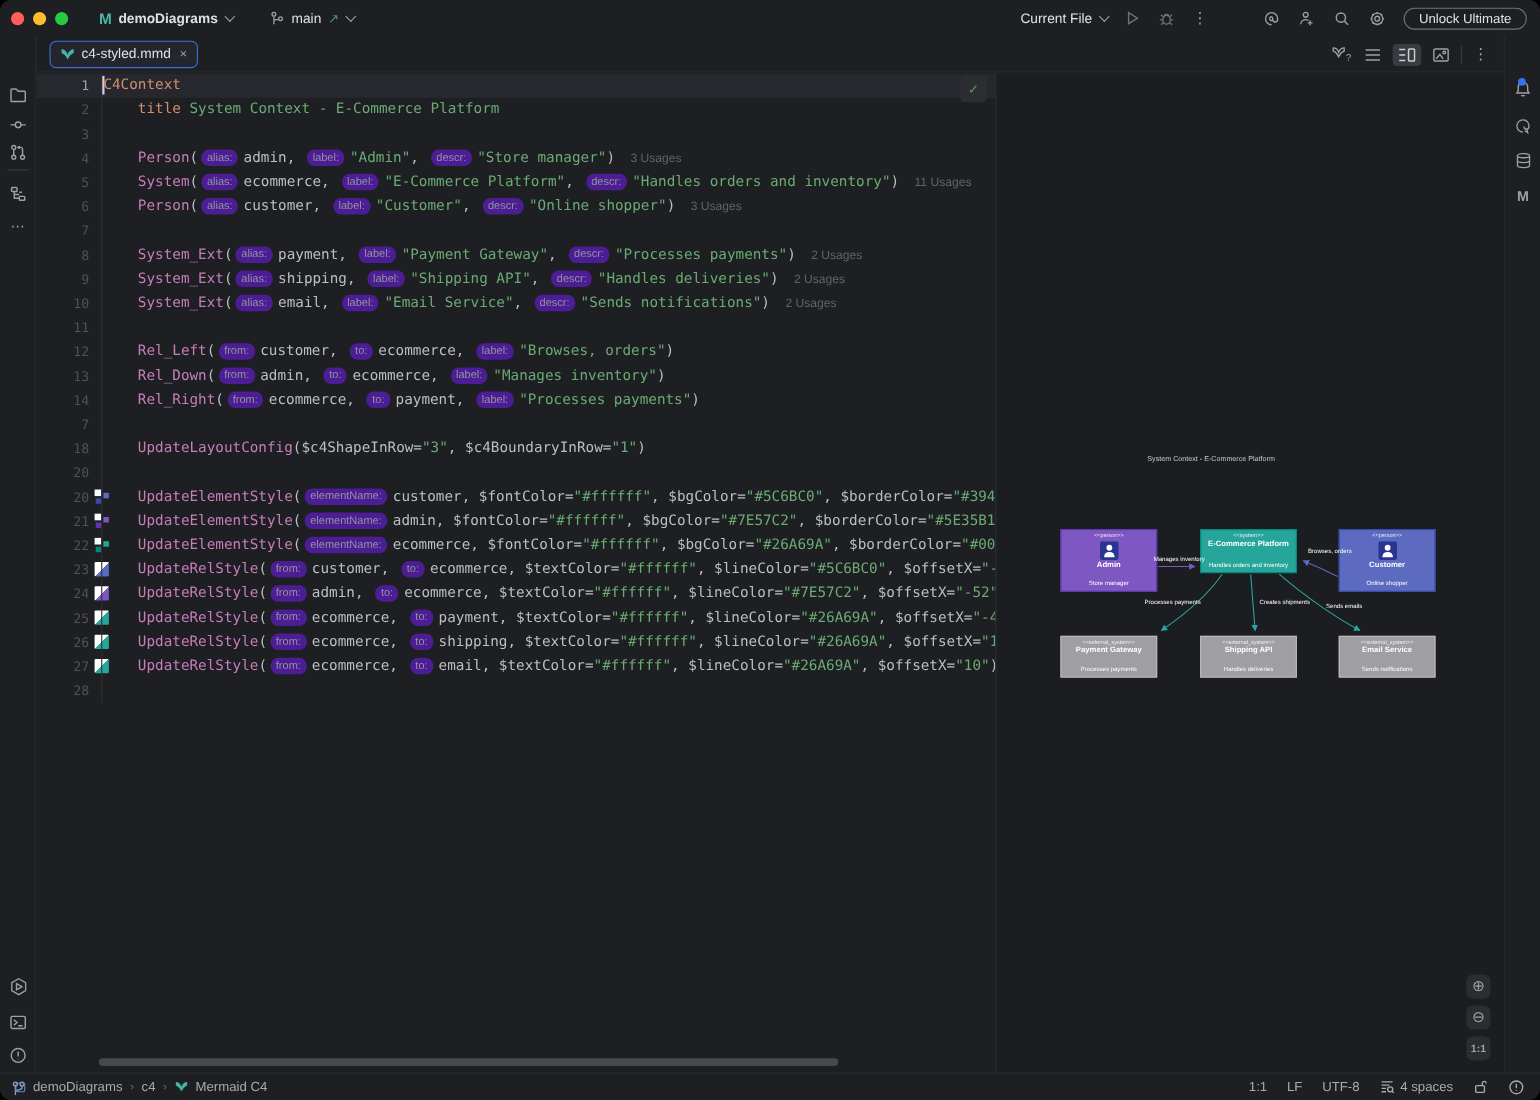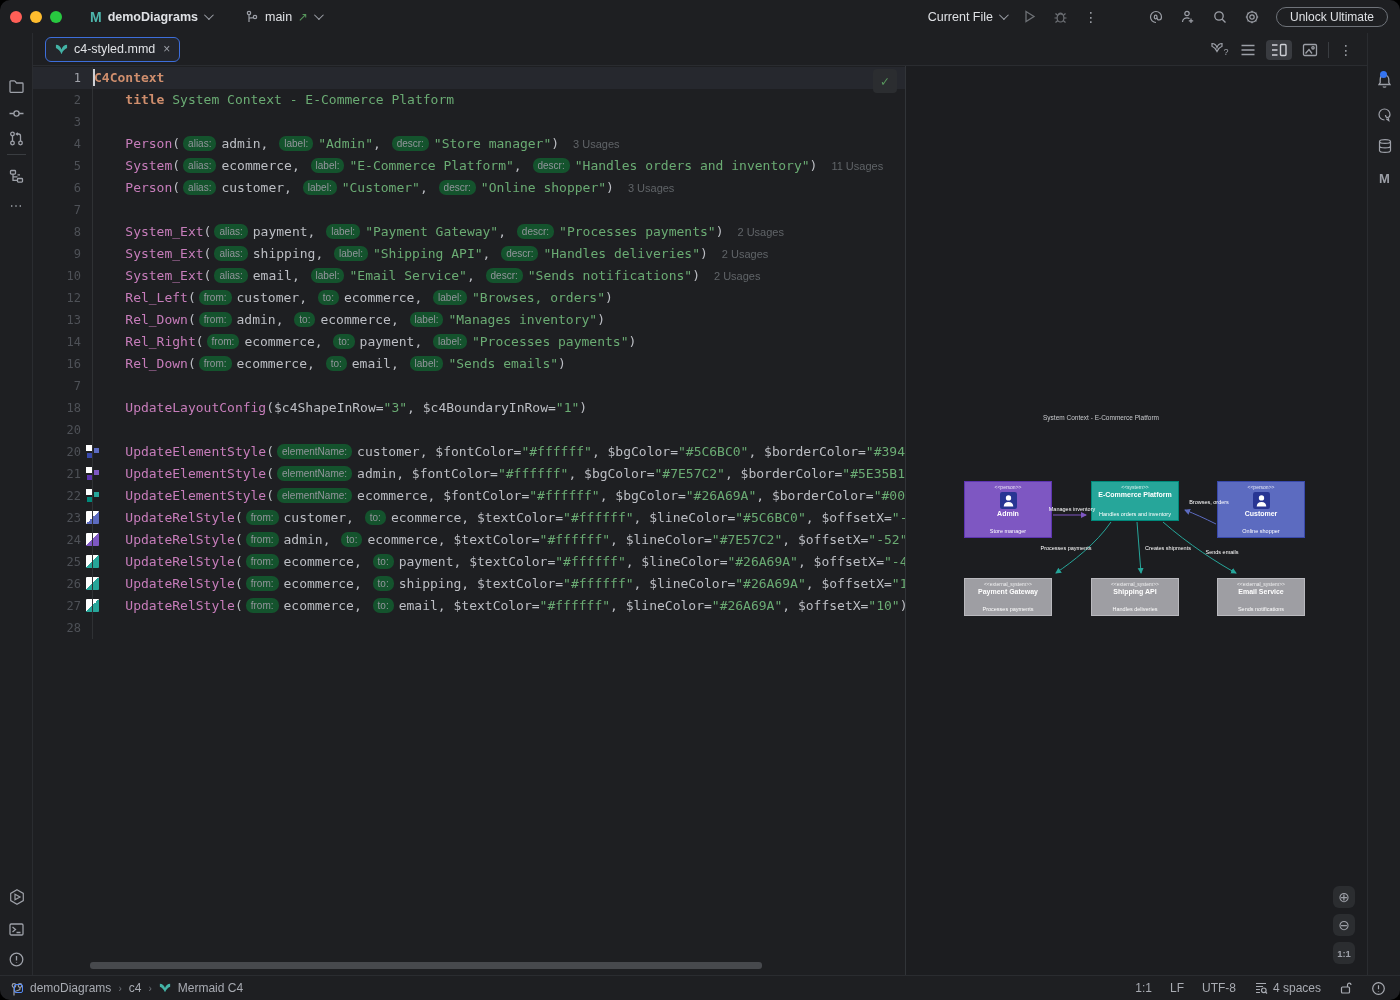--- a/index.html
+++ b/index.html
@@ -39,26 +39,26 @@
     font-family:"DejaVu Sans Mono",monospace;font-size:13px;}
   .ed-rows{position:absolute;left:0;top:1px;width:100%;}
   .ed-row{position:relative;height:22px;}
   .ed-row.cur{background:#26282e;}
   .ln{position:absolute;left:0;top:0;width:48px;text-align:right;color:#4e5157;font-size:12px;line-height:22px;}
   .ed-row.cur .ln{color:#a1a3ab;}
   .chips{position:absolute;left:53px;top:4px;width:16px;height:15px;}
   .chip-sq{position:absolute;}
   .chip-diag{position:absolute;left:0;top:0;width:13px;height:13px;border-radius:1px;}
   .code{position:absolute;left:59px;top:0;right:0;height:22px;line-height:22px;white-space:pre;overflow:hidden;border-left:1px solid #2f3134;padding-left:1px;}
-  .tok-d{color:#cf8e6d;font-weight:bold;}
+  .tok-d{color:#cf8e6d;}
   .tok-k{color:#c77dbb;}
   .tok-s{color:#6aab73;}
   .tok-p{color:#bcbec4;}
   .hint{display:inline-block;font-family:"Liberation Sans",sans-serif;font-size:10px;line-height:13px;padding:1px 5px;
-    border-radius:7px;background:#14532d;color:#92959b;vertical-align:1px;margin:0 5px 0 3px;}
+    border-radius:7px;background:#4c1d95;color:#92959b;vertical-align:1px;margin:0 5px 0 3px;}
   .usages{font-family:"Liberation Sans",sans-serif;font-size:11px;color:#606468;margin-left:14px;}
   .caret{position:absolute;left:60px;top:3px;width:1.5px;height:17px;background:#ced0d6;}
   .inspect{position:absolute;right:8px;top:3px;width:24px;height:24px;border-radius:4px;background:#2b2d30;
     display:flex;align-items:center;justify-content:center;color:#57965c;font-size:14px;font-weight:700;}
   .hscroll{position:absolute;left:57px;top:896px;width:672px;height:7px;border-radius:3px;background:#47494d;}
   .ed-divider{position:absolute;left:905px;top:66px;width:1px;height:909px;background:#313438;}
   
   .preview{position:absolute;left:906px;top:66px;width:461px;height:909px;background:#1c1d20;overflow:hidden;}
   .dg-title{position:absolute;transform:translateX(-50%);color:#c8cacd;font-size:6.5px;white-space:nowrap;}
   .dg-node{position:absolute;color:#fff;text-align:center;display:flex;flex-direction:column;align-items:center;border:1px solid transparent;}
@@ -309,34 +309,34 @@
         </div>
         <div class="ed-row">
           <span class="ln">9</span>
           <span class="code"><span class="tok-p">    </span><span class="tok-k">System_Ext</span><span class="tok-p">(</span><span class="hint">alias:</span><span class="tok-p">shipping, </span><span class="hint">label:</span><span class="tok-s">"Shipping API"</span><span class="tok-p">, </span><span class="hint">descr:</span><span class="tok-s">"Handles deliveries"</span><span class="tok-p">)</span><span class="usages">2 Usages</span></span>
         </div>
         <div class="ed-row">
           <span class="ln">10</span>
           <span class="code"><span class="tok-p">    </span><span class="tok-k">System_Ext</span><span class="tok-p">(</span><span class="hint">alias:</span><span class="tok-p">email, </span><span class="hint">label:</span><span class="tok-s">"Email Service"</span><span class="tok-p">, </span><span class="hint">descr:</span><span class="tok-s">"Sends notifications"</span><span class="tok-p">)</span><span class="usages">2 Usages</span></span>
         </div>
         <div class="ed-row">
+          <span class="ln">11</span>
+          <span class="code"></span>
+        </div>
+        <div class="ed-row">
           <span class="ln">12</span>
           <span class="code"><span class="tok-p">    </span><span class="tok-k">Rel_Left</span><span class="tok-p">(</span><span class="hint">from:</span><span class="tok-p">customer, </span><span class="hint">to:</span><span class="tok-p">ecommerce, </span><span class="hint">label:</span><span class="tok-s">"Browses, orders"</span><span class="tok-p">)</span></span>
         </div>
         <div class="ed-row">
           <span class="ln">13</span>
           <span class="code"><span class="tok-p">    </span><span class="tok-k">Rel_Down</span><span class="tok-p">(</span><span class="hint">from:</span><span class="tok-p">admin, </span><span class="hint">to:</span><span class="tok-p">ecommerce, </span><span class="hint">label:</span><span class="tok-s">"Manages inventory"</span><span class="tok-p">)</span></span>
         </div>
         <div class="ed-row">
           <span class="ln">14</span>
           <span class="code"><span class="tok-p">    </span><span class="tok-k">Rel_Right</span><span class="tok-p">(</span><span class="hint">from:</span><span class="tok-p">ecommerce, </span><span class="hint">to:</span><span class="tok-p">payment, </span><span class="hint">label:</span><span class="tok-s">"Processes payments"</span><span class="tok-p">)</span></span>
-        </div>
-        <div class="ed-row">
-          <span class="ln">16</span>
-          <span class="code"><span class="tok-p">    </span><span class="tok-k">Rel_Down</span><span class="tok-p">(</span><span class="hint">from:</span><span class="tok-p">ecommerce, </span><span class="hint">to:</span><span class="tok-p">email, </span><span class="hint">label:</span><span class="tok-s">"Sends emails"</span><span class="tok-p">)</span></span>
         </div>
         <div class="ed-row">
           <span class="ln">7</span>
           <span class="code"></span>
         </div>
         <div class="ed-row">
           <span class="ln">18</span>
           <span class="code"><span class="tok-p">    </span><span class="tok-k">UpdateLayoutConfig</span><span class="tok-p">($c4ShapeInRow=</span><span class="tok-s">"3"</span><span class="tok-p">, $c4BoundaryInRow=</span><span class="tok-s">"1"</span><span class="tok-p">)</span></span>
         </div>
         <div class="ed-row">

